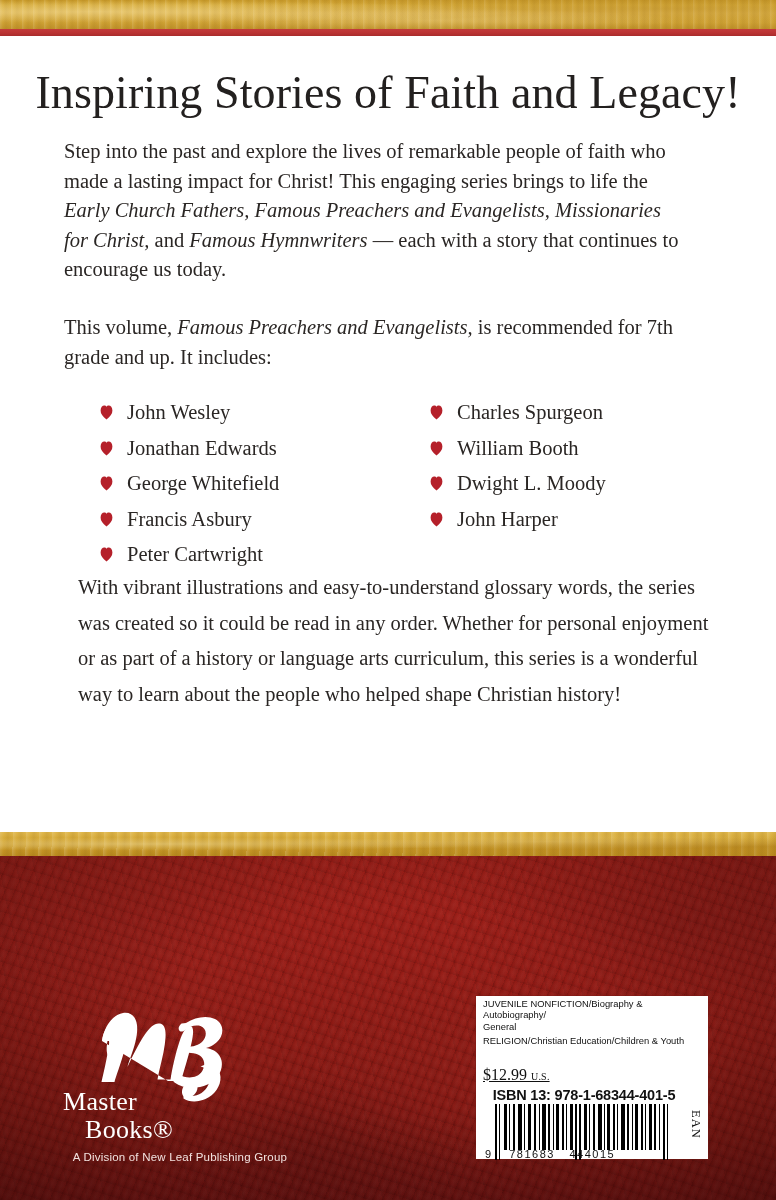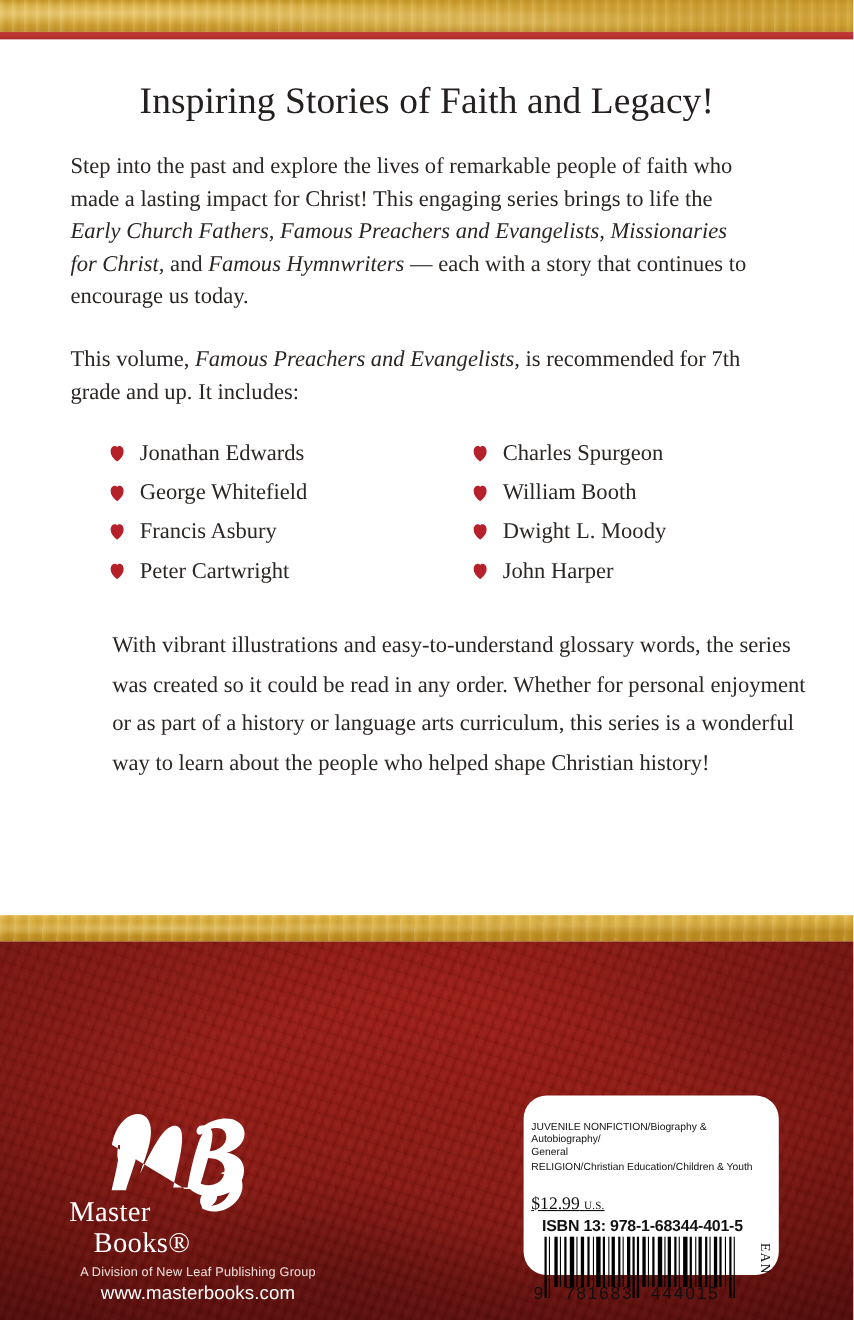--- a/index.html
+++ b/index.html
@@ -52,21 +52,21 @@
     left: 0; top: 36px;
     width: 776px; height: 796px;
     background: #ffffff;
   }
 
   .headline {
     position: absolute;
     left: 0; top: 72px;
     width: 776px;
     text-align: center;
-    font-size: 34px;
+    font-size: 46px;
     line-height: 42px;
     color: #23201f;
     font-family: "Liberation Serif", serif;
     letter-spacing: 0.1px;
   }
 
   .para {
     position: absolute;
     left: 64px;
     width: 620px;
@@ -81,21 +81,20 @@
   #para-volume { top: 313px; }
 
   .para-closing {
     position: absolute;
     left: 78px;
     top: 570px;
     width: 640px;
     font-size: 20.5px;
     line-height: 35.5px;
     color: #2a2624;
-    margin-left: 24px;
   }
 
   
   .bullets {
     position: absolute;
     left: 100px;
     top: 395px;
     width: 620px;
     display: flex;
   }
@@ -200,23 +199,22 @@
     color: #ffffff;
   }
 
   
   .isbn-box {
     position: absolute;
     left: 476px; top: 996px;
     width: 232px; height: 163px;
     background: #ffffff;
     box-sizing: border-box;
-    padding: 22px 7px 4px 7px;
+    padding: 2px 7px 4px 7px;
     box-shadow: 0 0 0 1px rgba(120,25,20,.35);
-    border-radius: 21px;
   }
   .bisac {
     font-family: "Liberation Sans", sans-serif;
     font-size: 9.4px;
     line-height: 11.4px;
     color: #111;
   }
   .bisac .l2 { margin-top: 3px; }
   .price {
     font-family: "Liberation Serif", serif;
@@ -248,21 +246,21 @@
     right: -2px;
     top: 6px;
     font-family: "Liberation Serif", serif;
     font-size: 12.5px;
     letter-spacing: 1px;
     color: #111;
     writing-mode: vertical-rl;
   }
   .bar-digits {
     font-family: "Liberation Sans", sans-serif;
-    font-size: 16px;
+    font-size: 11px;
     color: #111;
     letter-spacing: 1.5px;
     margin-top: -12px;
     padding-left: 2px;
   }
 </style>
 </head>
 <body>
 
 <div class="cover">
@@ -277,20 +275,28 @@
   <div class="para" id="para-intro">
     <span>Step into the past and explore the lives of remarkable people of faith who made a lasting impact for Christ! This engaging series brings to life the </span><em>Early Church Fathers, Famous Preachers and Evangelists, Missionaries for Christ,</em><span> and </span><em>Famous Hymnwriters</em><span> — each with a story that continues to encourage us today.</span>
   </div>
 
   <div class="para" id="para-volume">
     <span>This volume, </span><em>Famous Preachers and Evangelists,</em><span> is recommended for 7th grade and up. It includes:</span>
   </div>
 
   <div class="bullets">
     <div class="bullet-col">
+      <div class="bullet-item">
+        <span class="bullet-mark">
+          <svg viewBox="0 0 13 15" width="13" height="15">
+              <path d="M6.5 14.6C2.6 11.6 0.6 8.9 0.6 5.6 0.6 2.4 2.3 0.5 4.3 0.5c1 0 1.8 0.5 2.2 1.2C6.9 1 7.7 0.5 8.7 0.5c2 0 3.7 1.9 3.7 5.1 0 3.3-2 6-5.9 9z" fill="#b5202a"></path>
+            </svg>
+        </span>
+        <span>John Wesley</span>
+      </div>
       <div class="bullet-item">
         <span class="bullet-mark">
           <svg viewBox="0 0 13 15" width="13" height="15">
               <path d="M6.5 14.6C2.6 11.6 0.6 8.9 0.6 5.6 0.6 2.4 2.3 0.5 4.3 0.5c1 0 1.8 0.5 2.2 1.2C6.9 1 7.7 0.5 8.7 0.5c2 0 3.7 1.9 3.7 5.1 0 3.3-2 6-5.9 9z" fill="#b5202a"></path>
             </svg>
         </span>
         <span>Jonathan Edwards</span>
       </div>
       <div class="bullet-item">
         <span class="bullet-mark">
@@ -371,21 +377,20 @@
         <path d="M96 18 c9 -6 21 -8 29 -4 7 3.5 9 11 6 17.5 -2.5 5.5 -8 9.5 -15 11.5 8 1 14 5.5 15.5 12.5 2 9.5 -4 19.5 -14 24 -11 5 -25 4 -33 -2 -3 -2.5 -4 -5.5 -2.5 -7.5 1.5 -2 4.5 -2 7 -0.5 5 3 12 4 17.5 1.5 5.5 -2.5 8.5 -8.5 7.5 -14 -1 -5.5 -6 -9 -13 -9 -3 0 -5 -1 -5 -3 0 -2 2 -3.5 5 -3.5 6.5 -0.5 12 -4 14 -9 2 -5 0 -10 -4.5 -11.5 -5 -1.5 -11.5 0.5 -15.5 4 -2.5 2 -5 2 -6 0 -1 -2 0 -4.5 2.5 -6.5 z"></path>
         <path d="M119 58 c7 2 11 7 11.5 14 0.5 9 -6 18 -15 22 -8 3.5 -17 3 -22 -0.5 l0 -4 c6 2.5 13 2 18 -1.5 6 -4 9 -11 8 -17 -0.8 -5 -4 -8.5 -9 -9.5 z"></path>
         <path d="M100 76 c4 -1 7 1 7.5 5 0.5 5 -3 10 -8 11.5 -4 1.2 -7 -0.8 -7.5 -4.5 -0.5 -5 3 -10.5 8 -12 z"></path>
       </g>
     </svg>
     <div class="logo-name">
       <span>Master</span>
       <span class="l2">Books®</span>
     </div>
     <div class="logo-division">A Division of New Leaf Publishing Group</div>
-    <div class="logo-url">www.masterbooks.com</div>
   </div>
 
   <div class="isbn-box">
     <div class="bisac">
       <div>JUVENILE NONFICTION/Biography &amp; Autobiography/</div>
       <div>General</div>
       <div class="l2">RELIGION/Christian Education/Children &amp; Youth</div>
     </div>
     <div class="price">
       <span>$12.99</span>

